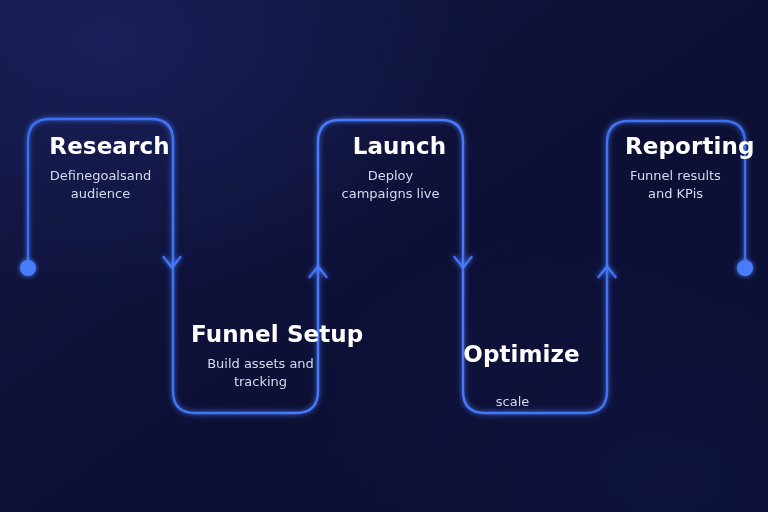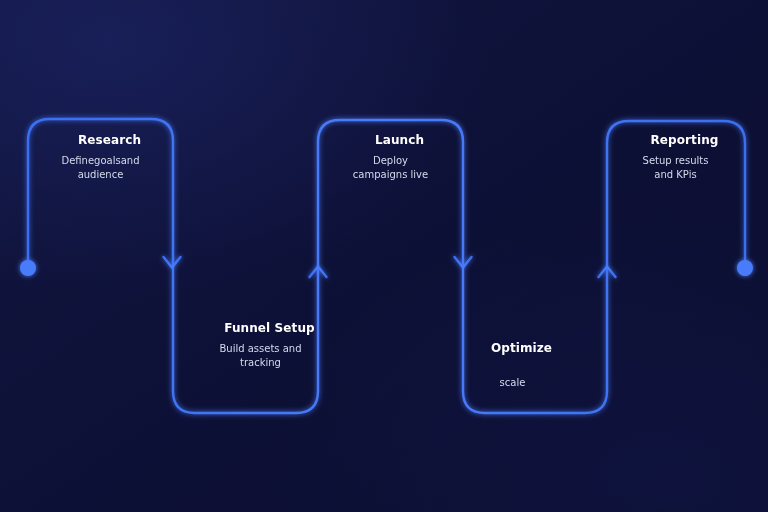--- a/index.html
+++ b/index.html
@@ -26,31 +26,31 @@
     width: 768px;
     height: 512px;
     display: block;
   }
   .node {
     position: absolute;
     text-align: center;
     box-sizing: border-box;
   }
   .node-title {
-    font-size: 12px;
+    font-size: 23px;
     font-weight: 700;
     color: #ffffff;
     letter-spacing: 0.1px;
     line-height: 1.18;
     margin: 0 0 7px 0;
     white-space: nowrap;
     padding-left: 18px;
   }
   .node-desc {
-    font-size: 10px;
+    font-size: 13px;
     font-weight: 400;
     color: #d4dbec;
     line-height: 1.38;
     margin: 0;
   }
   
   #node-1 { left: 28px;  top: 133px; width: 145px; }
   #node-2 { left: 173px; top: 321px; width: 175px; }
   #node-3 { left: 318px; top: 133px; width: 145px; }
   #node-4 { left: 440px; top: 341px; width: 145px; }
@@ -140,18 +140,18 @@
     <p class="node-title">Optimize</p>
     <p class="node-desc">
       <br>
       <span>scale</span>
     </p>
   </div>
 
   <div class="node" id="node-5">
     <p class="node-title">Reporting</p>
     <p class="node-desc">
-      <span>Setup results</span><br>
+      <span>Funnel results</span><br>
       <span>and KPis</span>
     </p>
   </div>
 
 </div>
 
 </body></html>

